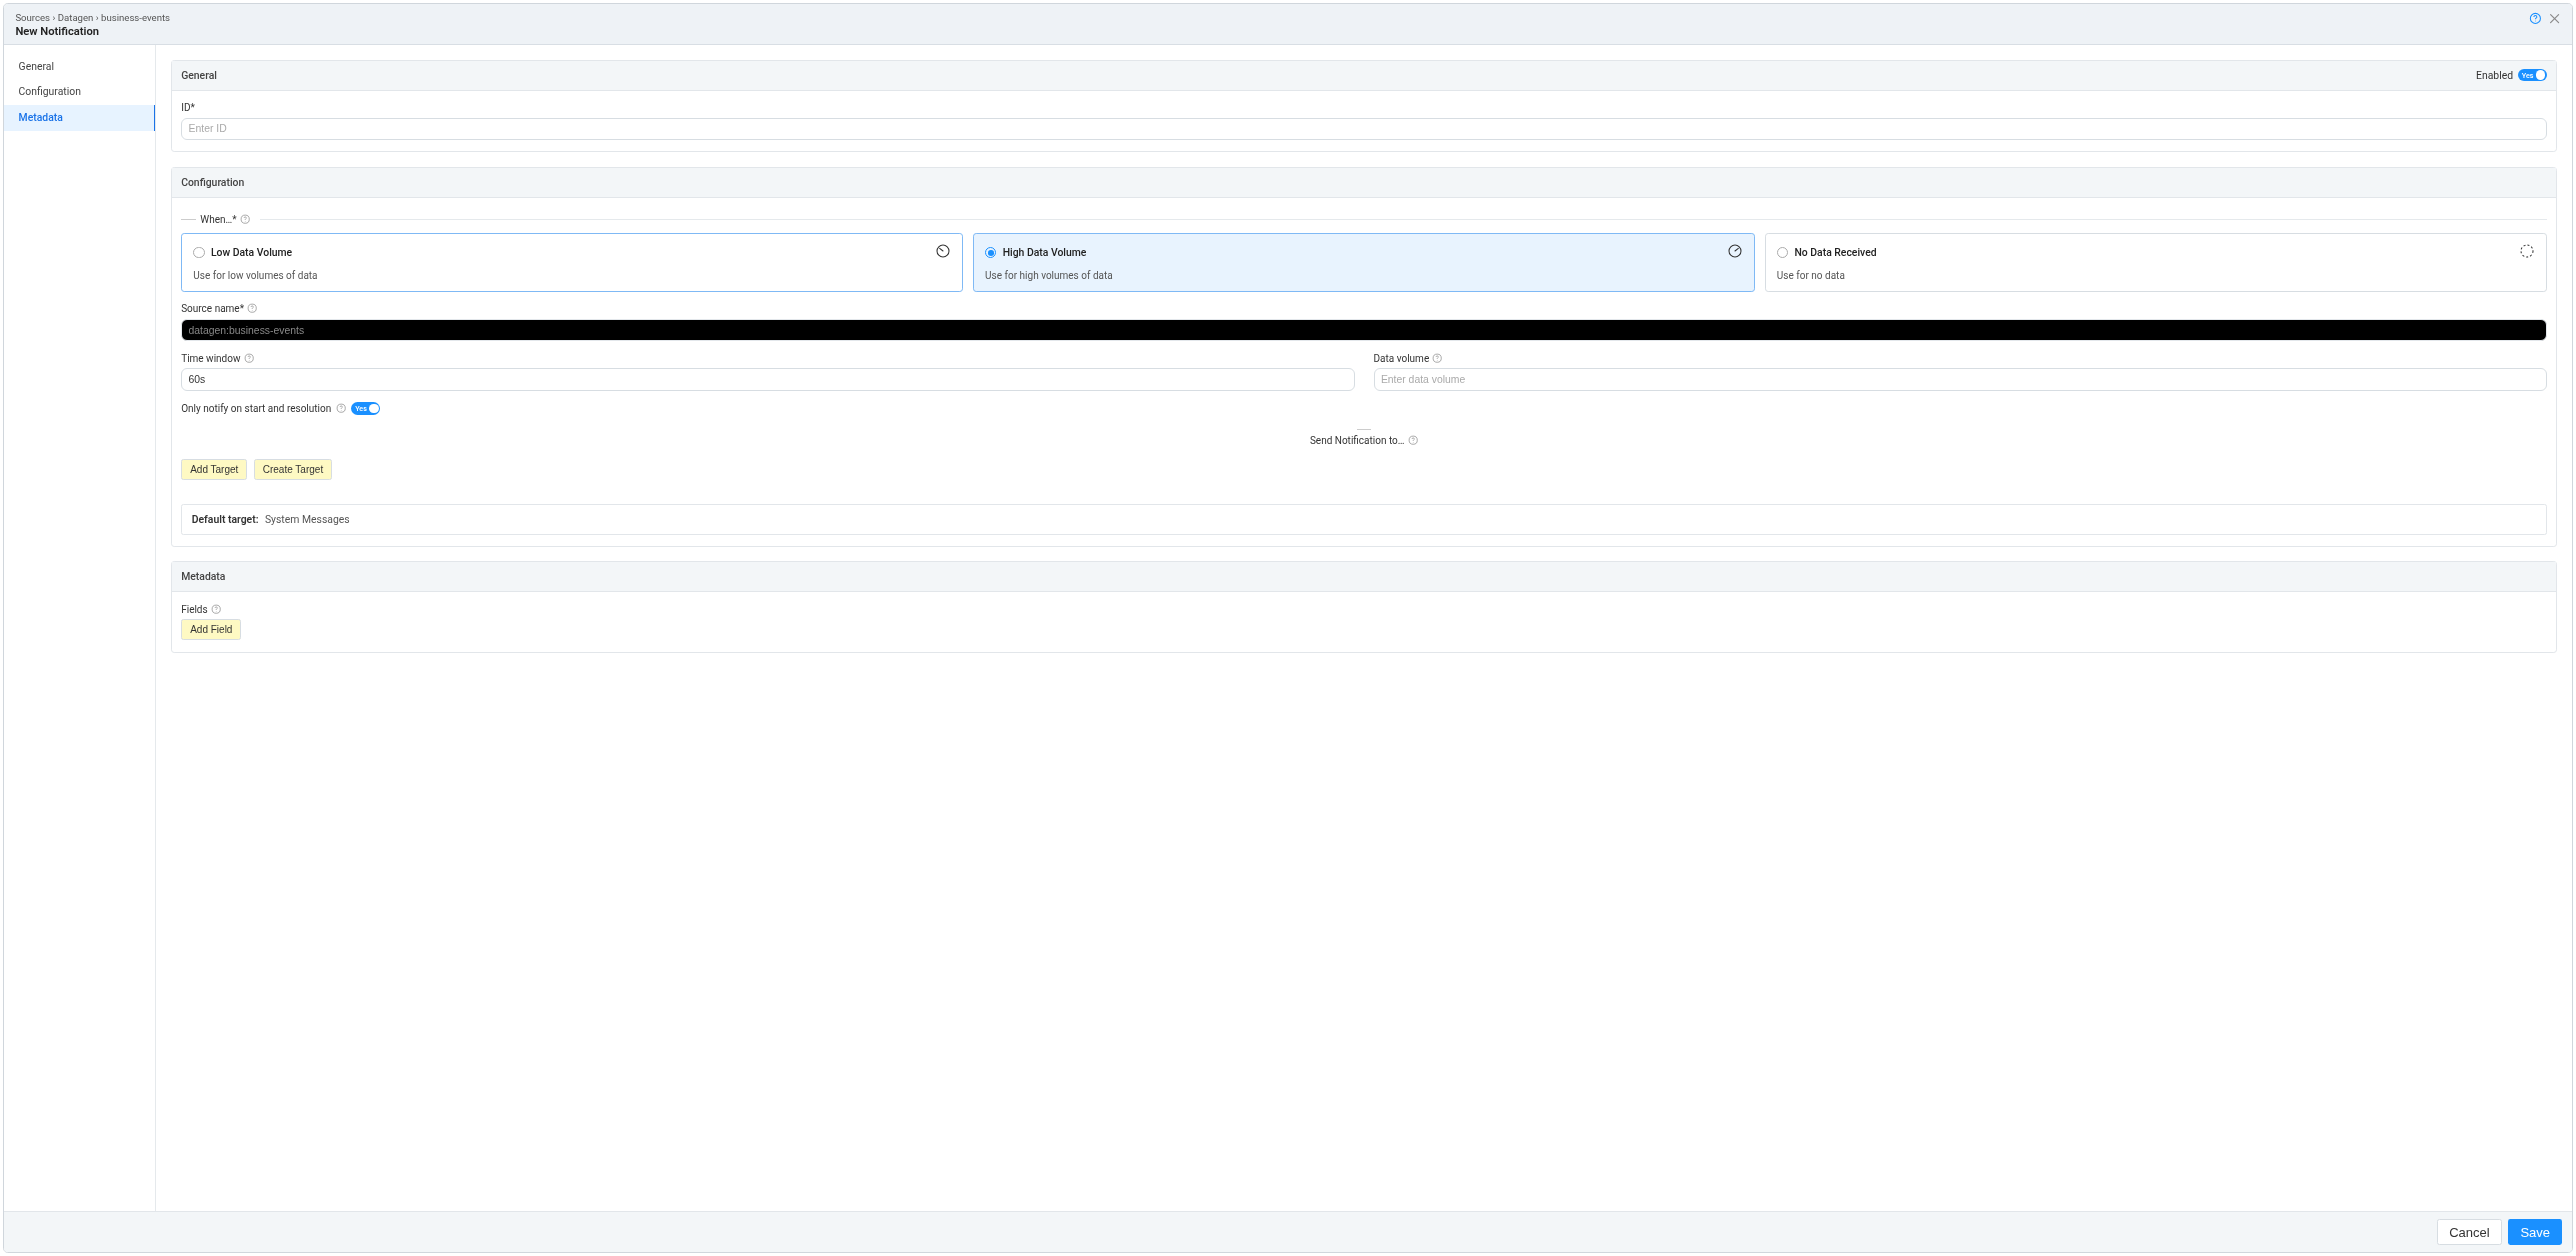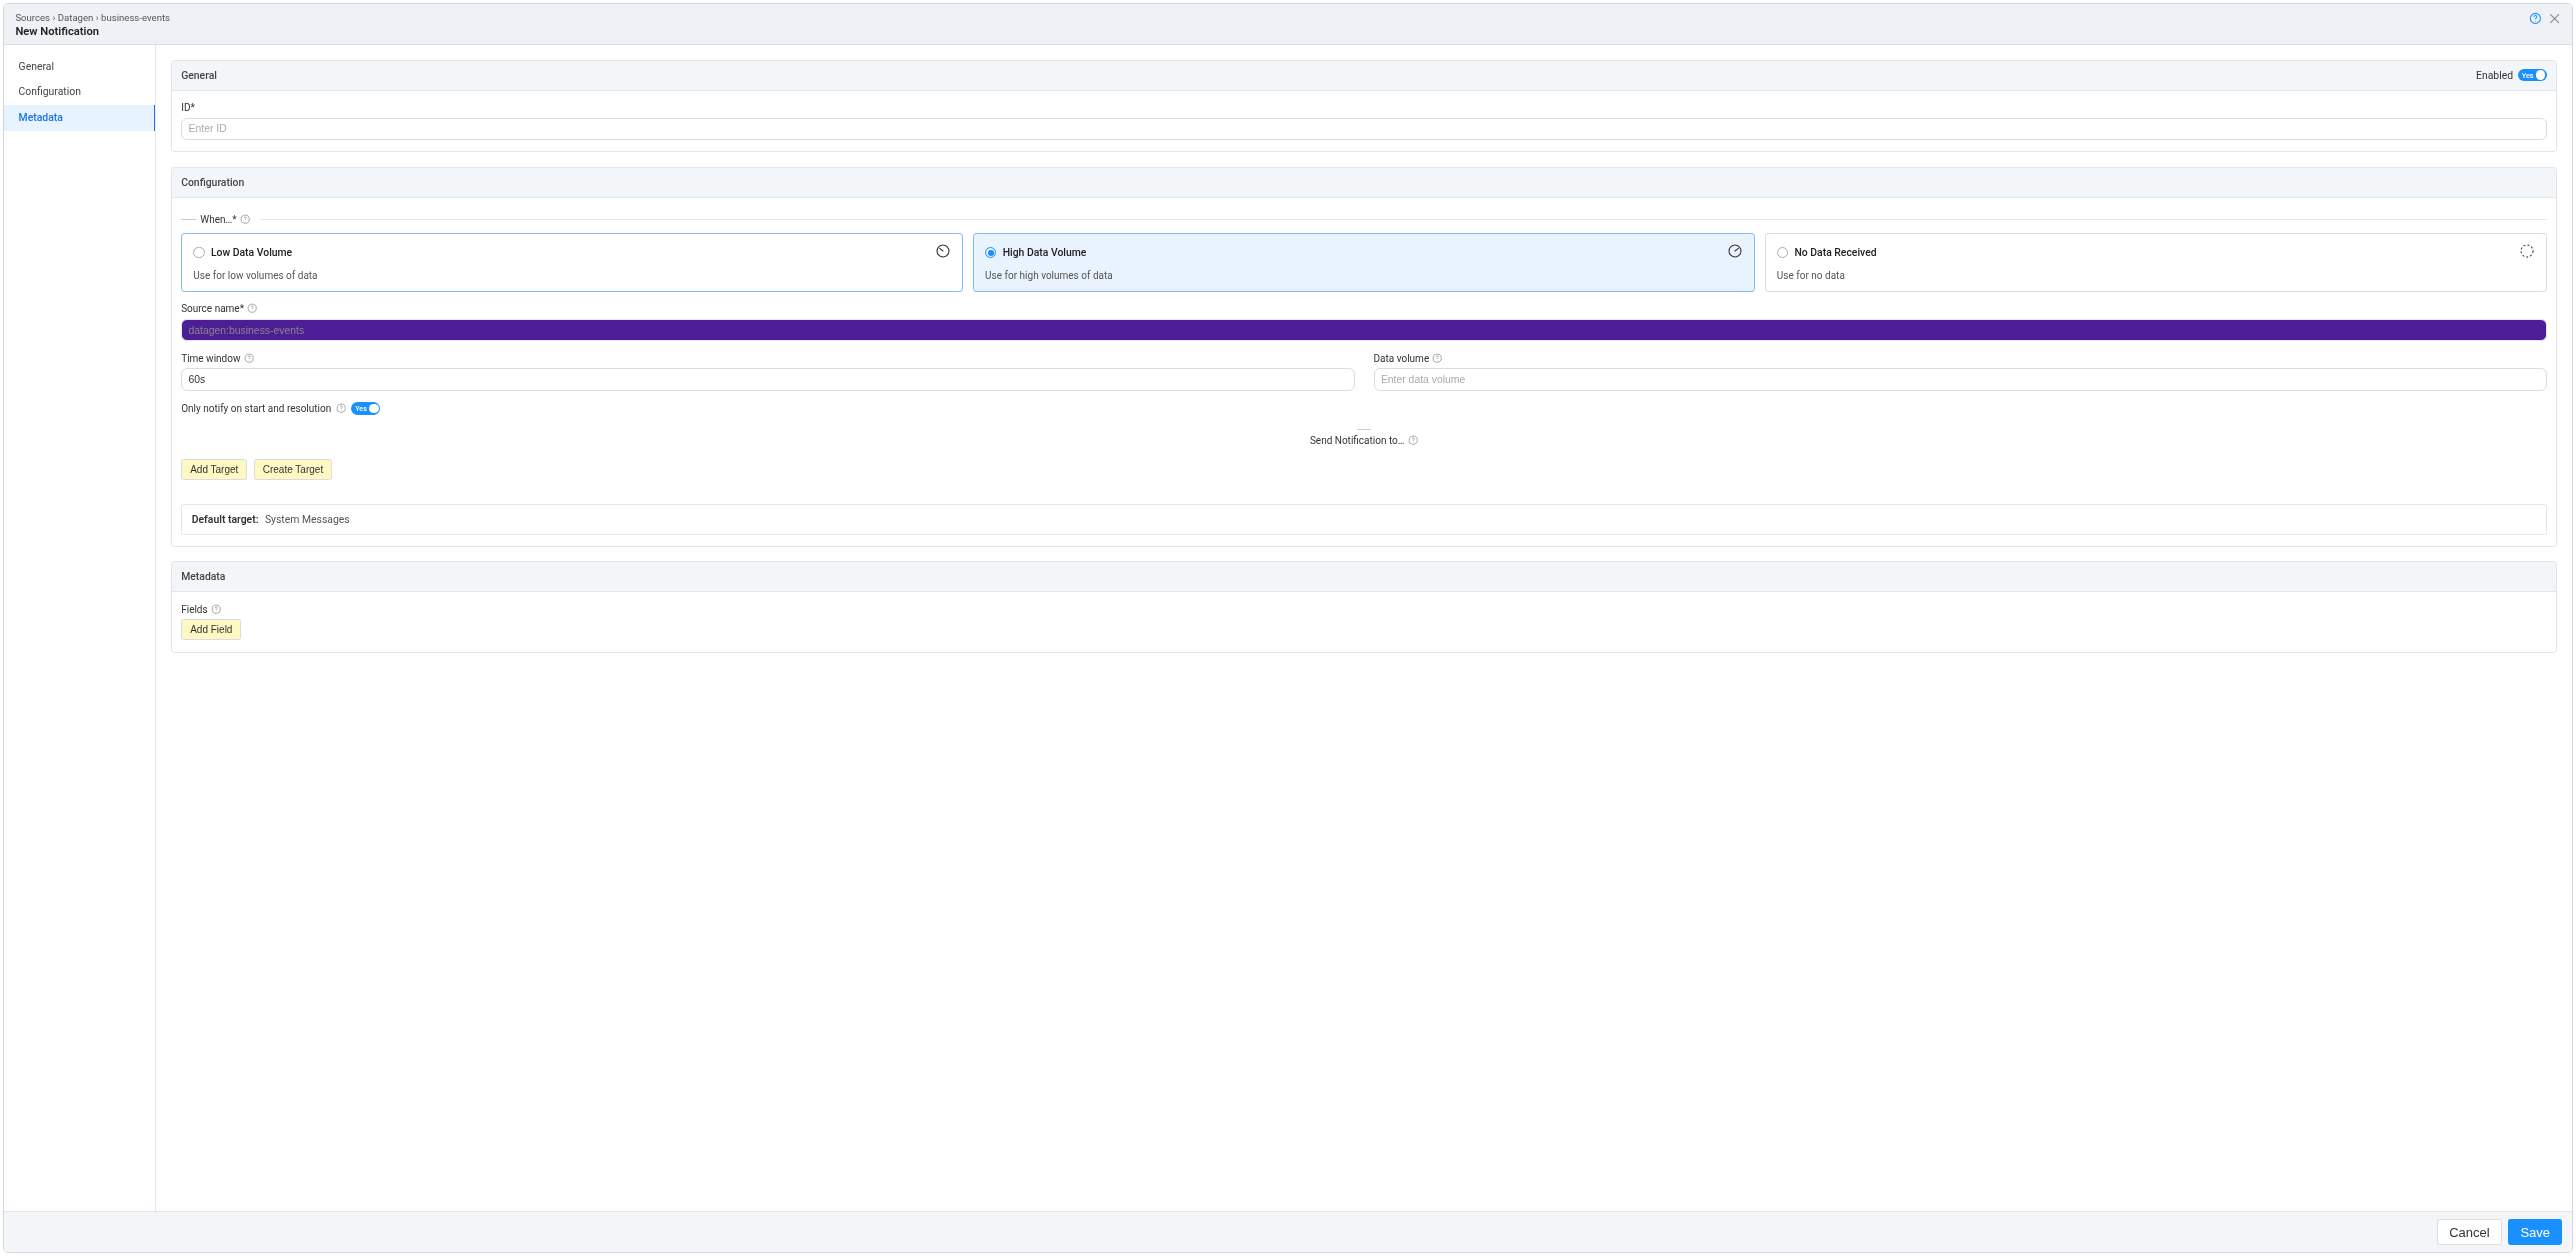--- a/index.html
+++ b/index.html
@@ -108,21 +108,21 @@
       width: 100%;
       border: 0.8px solid #d7dde2;
       border-radius: 6px;
       padding: 4.8px 6.4px;
       font-size: 10.4px;
       color: #333;
       background: #fff;
     }
     .form-control::placeholder { color: #aaa; }
     .form-control.disabled {
-      background: #4c1d95;
+      background: #000000;
       color: #888;
       border-color: #e3e7eb;
     }
     .enabled-right {
       display: flex;
       align-items: center;
       gap: 4.8px;
       font-weight: 400;
       font-size: 10.4px;
       color: #333;

